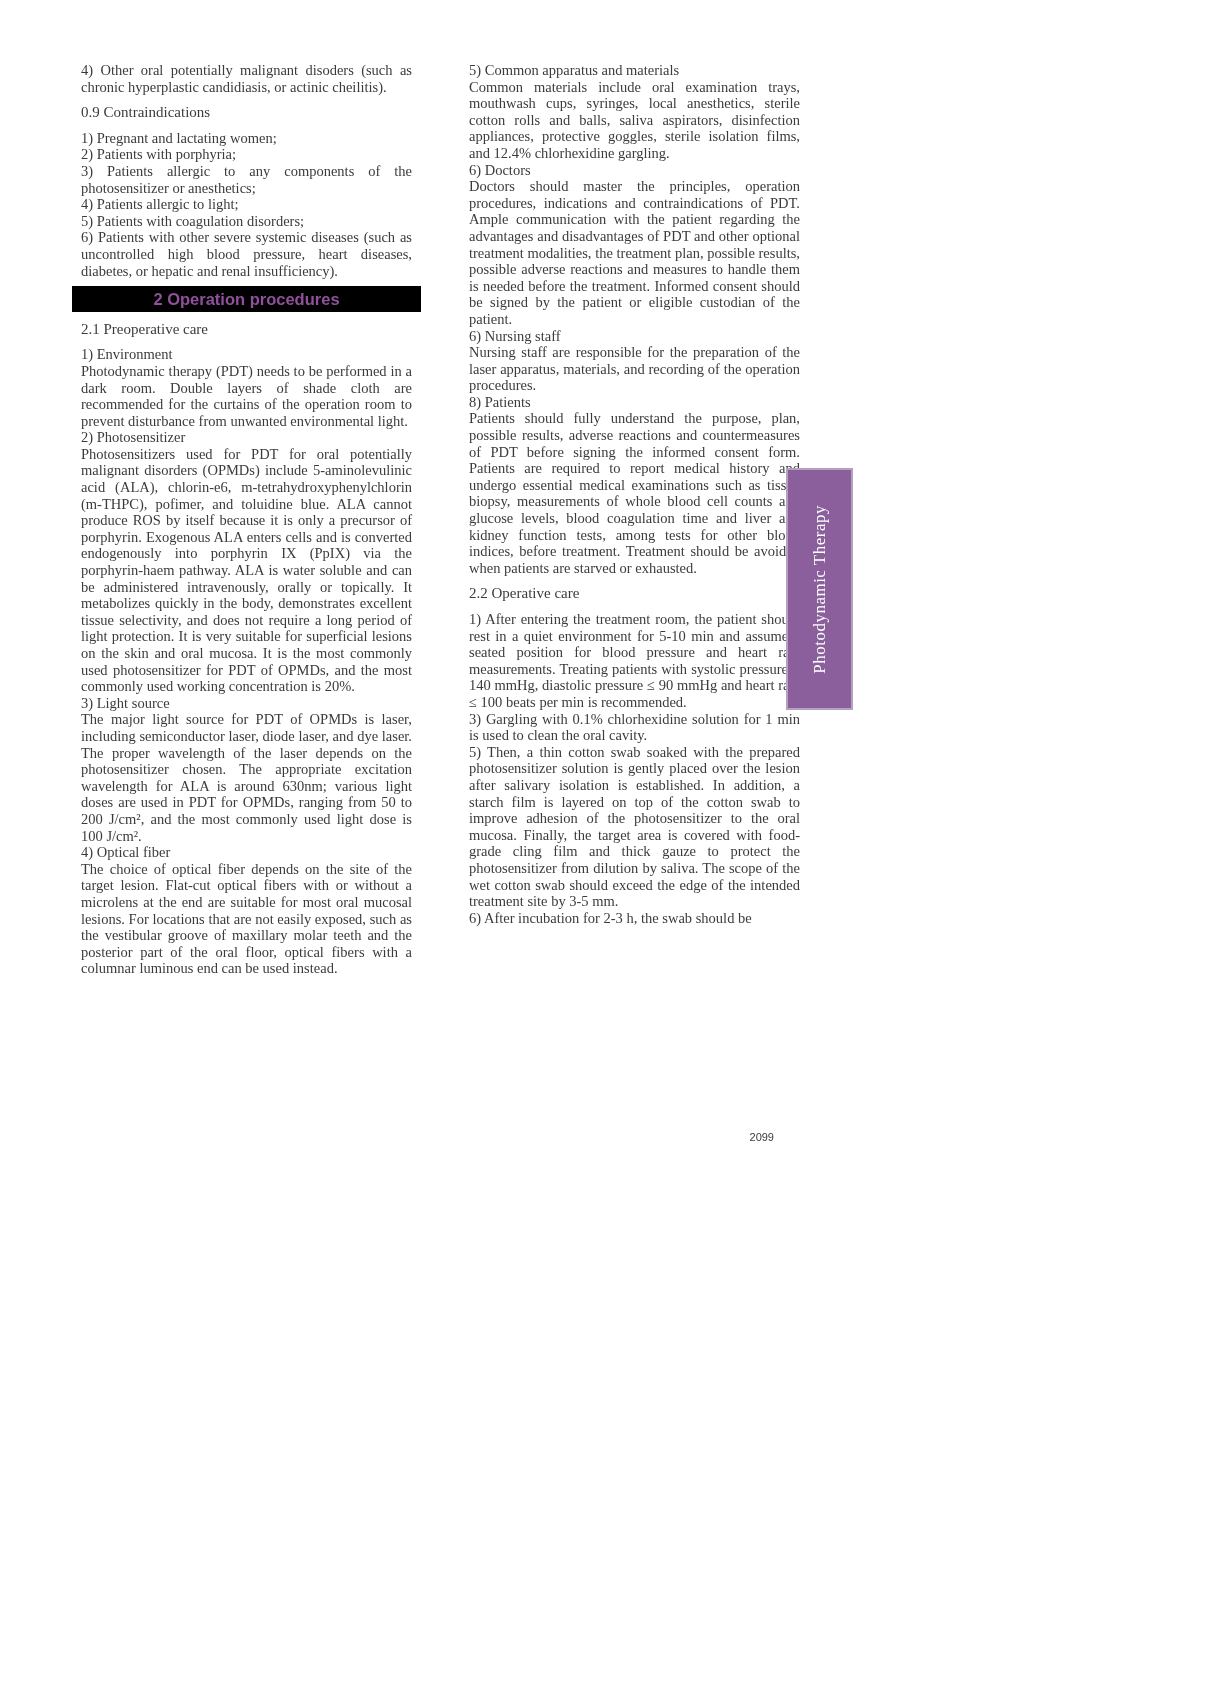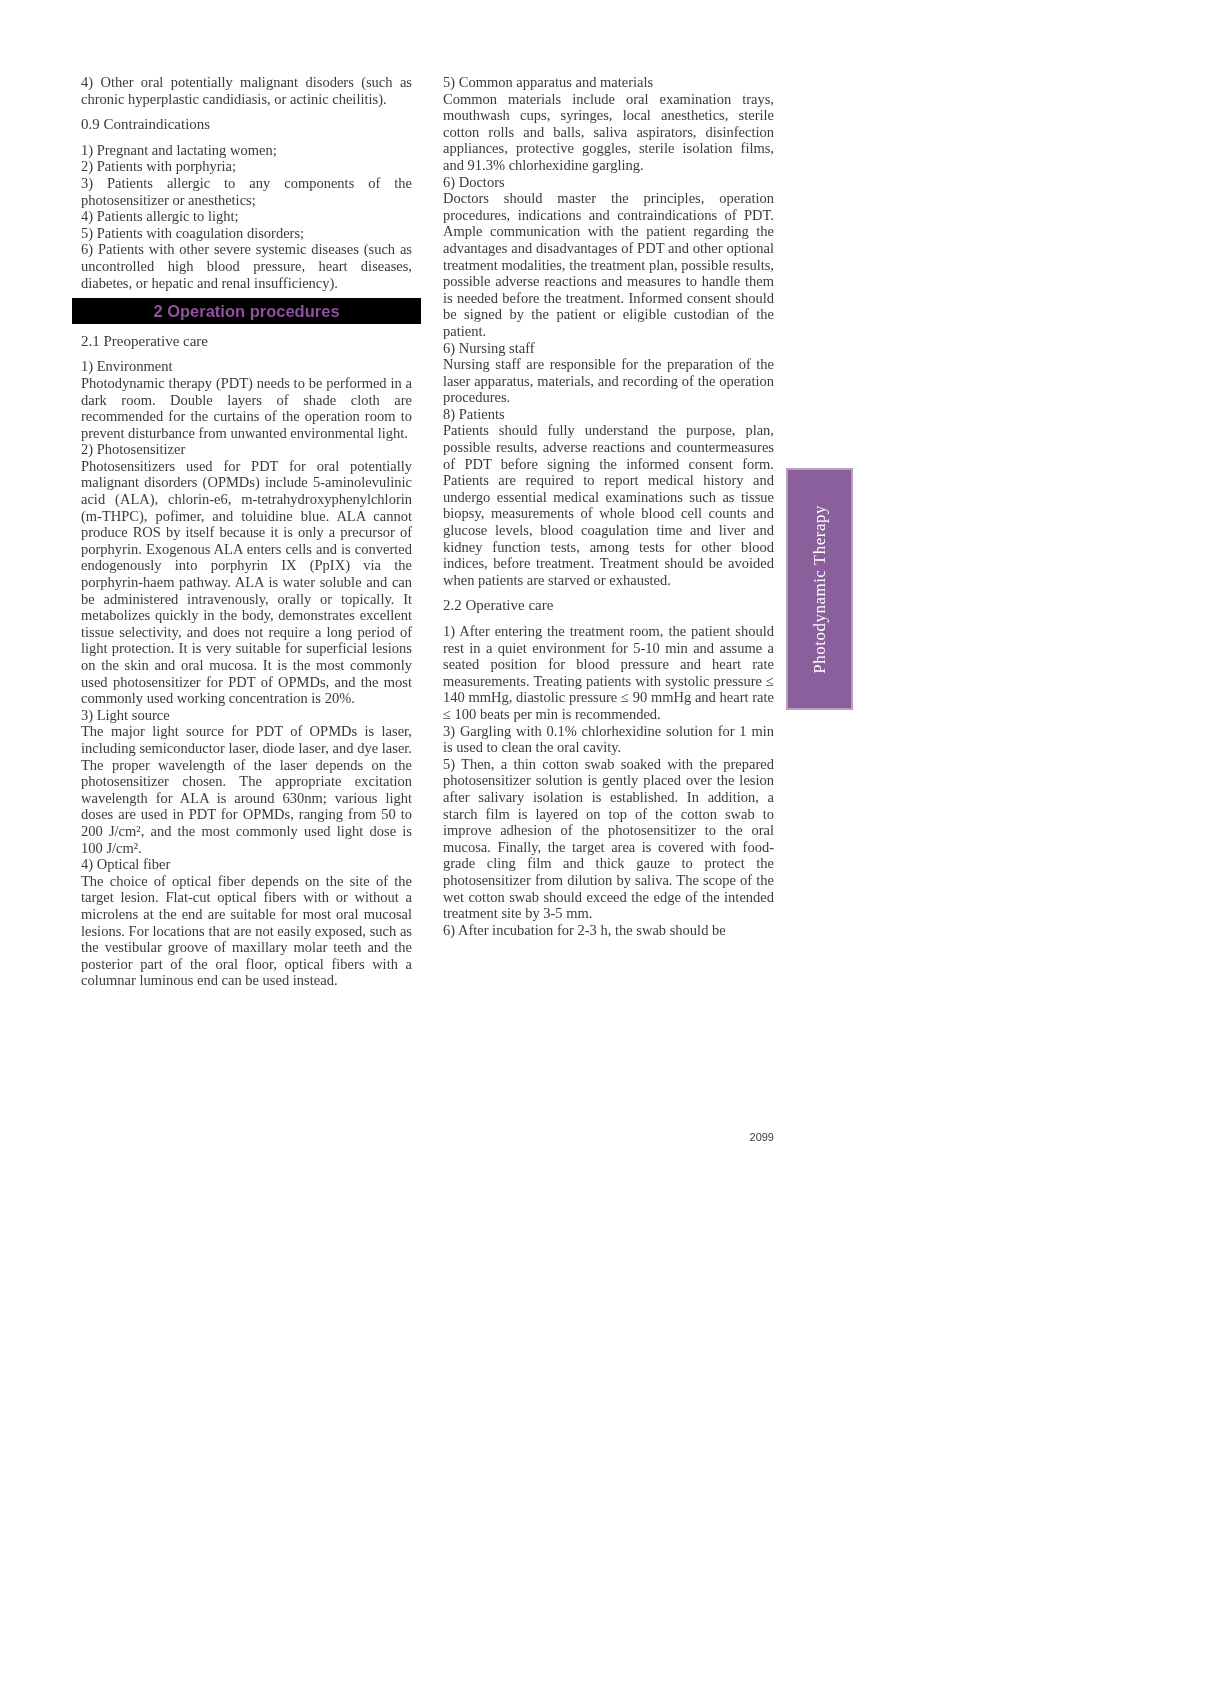--- a/index.html
+++ b/index.html
@@ -12,24 +12,23 @@
     font-family: "Liberation Serif", serif;
   }
   .col {
     position: absolute;
     top: 62px;
     width: 331px;
     font-size: 14.5px;
     line-height: 16.6px;
     color: #3b3b3b;
     text-align: justify;
-    margin-top: 12px;
   }
   .col-left  { left: 81px; }
-  .col-right { left: 443px; }
+  .col-right { left: 469px; }
   .para { margin: 0; }
   .sec-heading {
     font-size: 15px;
     margin: 9px 0 9px 0;
     text-align: left;
   }
   .banner {
     background: #000000;
     color: #91509c;
     font-family: "Liberation Sans", sans-serif;
@@ -93,21 +92,21 @@
       <p class="para">2) Photosensitizer</p>
       <p class="para">Photosensitizers used for PDT for oral potentially malignant disorders (OPMDs) include 5-aminolevulinic acid (ALA), chlorin-e6, m-tetrahydroxyphenylchlorin (m-THPC), pofimer, and toluidine blue. ALA cannot produce ROS by itself because it is only a precursor of porphyrin. Exogenous ALA enters cells and is converted endogenously into porphyrin IX (PpIX) via the porphyrin-haem pathway. ALA is water soluble and can be administered intravenously, orally or topically. It metabolizes quickly in the body, demonstrates excellent tissue selectivity, and does not require a long period of light protection. It is very suitable for superficial lesions on the skin and oral mucosa. It is the most commonly used photosensitizer for PDT of OPMDs, and the most commonly used working concentration is 20%.</p>
       <p class="para">3) Light source</p>
       <p class="para">The major light source for PDT of OPMDs is laser, including semiconductor laser, diode laser, and dye laser. The proper wavelength of the laser depends on the photosensitizer chosen. The appropriate excitation wavelength for ALA is around 630nm; various light doses are used in PDT for OPMDs, ranging from 50 to 200 J/cm², and the most commonly used light dose is 100 J/cm².</p>
       <p class="para">4) Optical fiber</p>
       <p class="para">The choice of optical fiber depends on the site of the target lesion. Flat-cut optical fibers with or without a microlens at the end are suitable for most oral mucosal lesions. For locations that are not easily exposed, such as the vestibular groove of maxillary molar teeth and the posterior part of the oral floor, optical fibers with a columnar luminous end can be used instead.</p>
     </div>
 
   <div class="col col-right">
       <p class="para">5) Common apparatus and materials</p>
-      <p class="para">Common materials include oral examination trays, mouthwash cups, syringes, local anesthetics, sterile cotton rolls and balls, saliva aspirators, disinfection appliances, protective goggles, sterile isolation films, and 91.3% chlorhexidine gargling.</p>
+      <p class="para">Common materials include oral examination trays, mouthwash cups, syringes, local anesthetics, sterile cotton rolls and balls, saliva aspirators, disinfection appliances, protective goggles, sterile isolation films, and 12.4% chlorhexidine gargling.</p>
       <p class="para">6) Doctors</p>
       <p class="para">Doctors should master the principles, operation procedures, indications and contraindications of PDT. Ample communication with the patient regarding the advantages and disadvantages of PDT and other optional treatment modalities, the treatment plan, possible results, possible adverse reactions and measures to handle them is needed before the treatment. Informed consent should be signed by the patient or eligible custodian of the patient.</p>
       <p class="para">6) Nursing staff</p>
       <p class="para">Nursing staff are responsible for the preparation of the laser apparatus, materials, and recording of the operation procedures.</p>
       <p class="para">8) Patients</p>
       <p class="para">Patients should fully understand the purpose, plan, possible results, adverse reactions and countermeasures of PDT before signing the informed consent form. Patients are required to report medical history and undergo essential medical examinations such as tissue biopsy, measurements of whole blood cell counts and glucose levels, blood coagulation time and liver and kidney function tests, among tests for other blood indices, before treatment. Treatment should be avoided when patients are starved or exhausted.</p>
       <div class="sec-heading">2.2 Operative care</div>
       <p class="para">1) After entering the treatment room, the patient should rest in a quiet environment for 5-10 min and assume a seated position for blood pressure and heart rate measurements. Treating patients with systolic pressure ≤ 140 mmHg, diastolic pressure ≤ 90 mmHg and heart rate ≤ 100 beats per min is recommended.</p>
       <p class="para">3) Gargling with 0.1% chlorhexidine solution for 1 min is used to clean the oral cavity.</p>
       <p class="para">5) Then, a thin cotton swab soaked with the prepared photosensitizer solution is gently placed over the lesion after salivary isolation is established. In addition, a starch film is layered on top of the cotton swab to improve adhesion of the photosensitizer to the oral mucosa. Finally, the target area is covered with food-grade cling film and thick gauze to protect the photosensitizer from dilution by saliva. The scope of the wet cotton swab should exceed the edge of the intended treatment site by 3-5 mm.</p>

